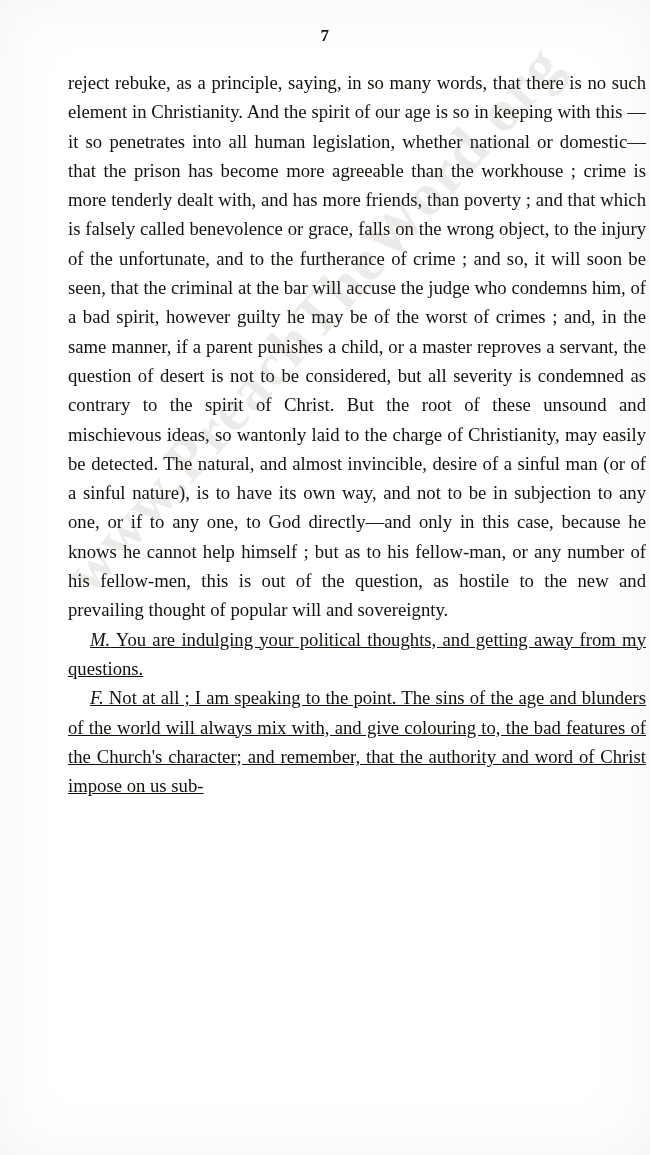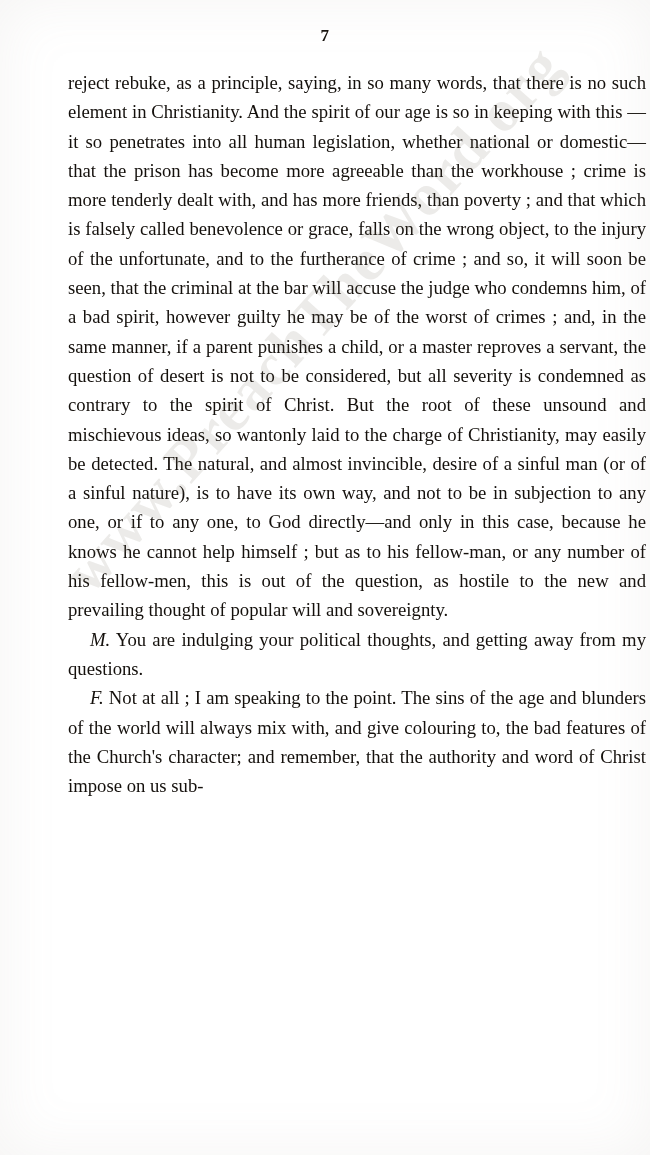--- a/index.html
+++ b/index.html
@@ -43,20 +43,21 @@
     margin-left: 40px;
   }
   .para {
     margin: 0;
     text-align: justify;
     text-align-last: left;
     hyphens: none;
   }
   .para + .para {
     margin-top: 0;
+    text-decoration: underline;
   }
   .indent {
     text-indent: 22px;
   }
   .speaker {
     font-style: italic;
     font-family: "Liberation Serif", serif;
   }
   
   .watermark {

